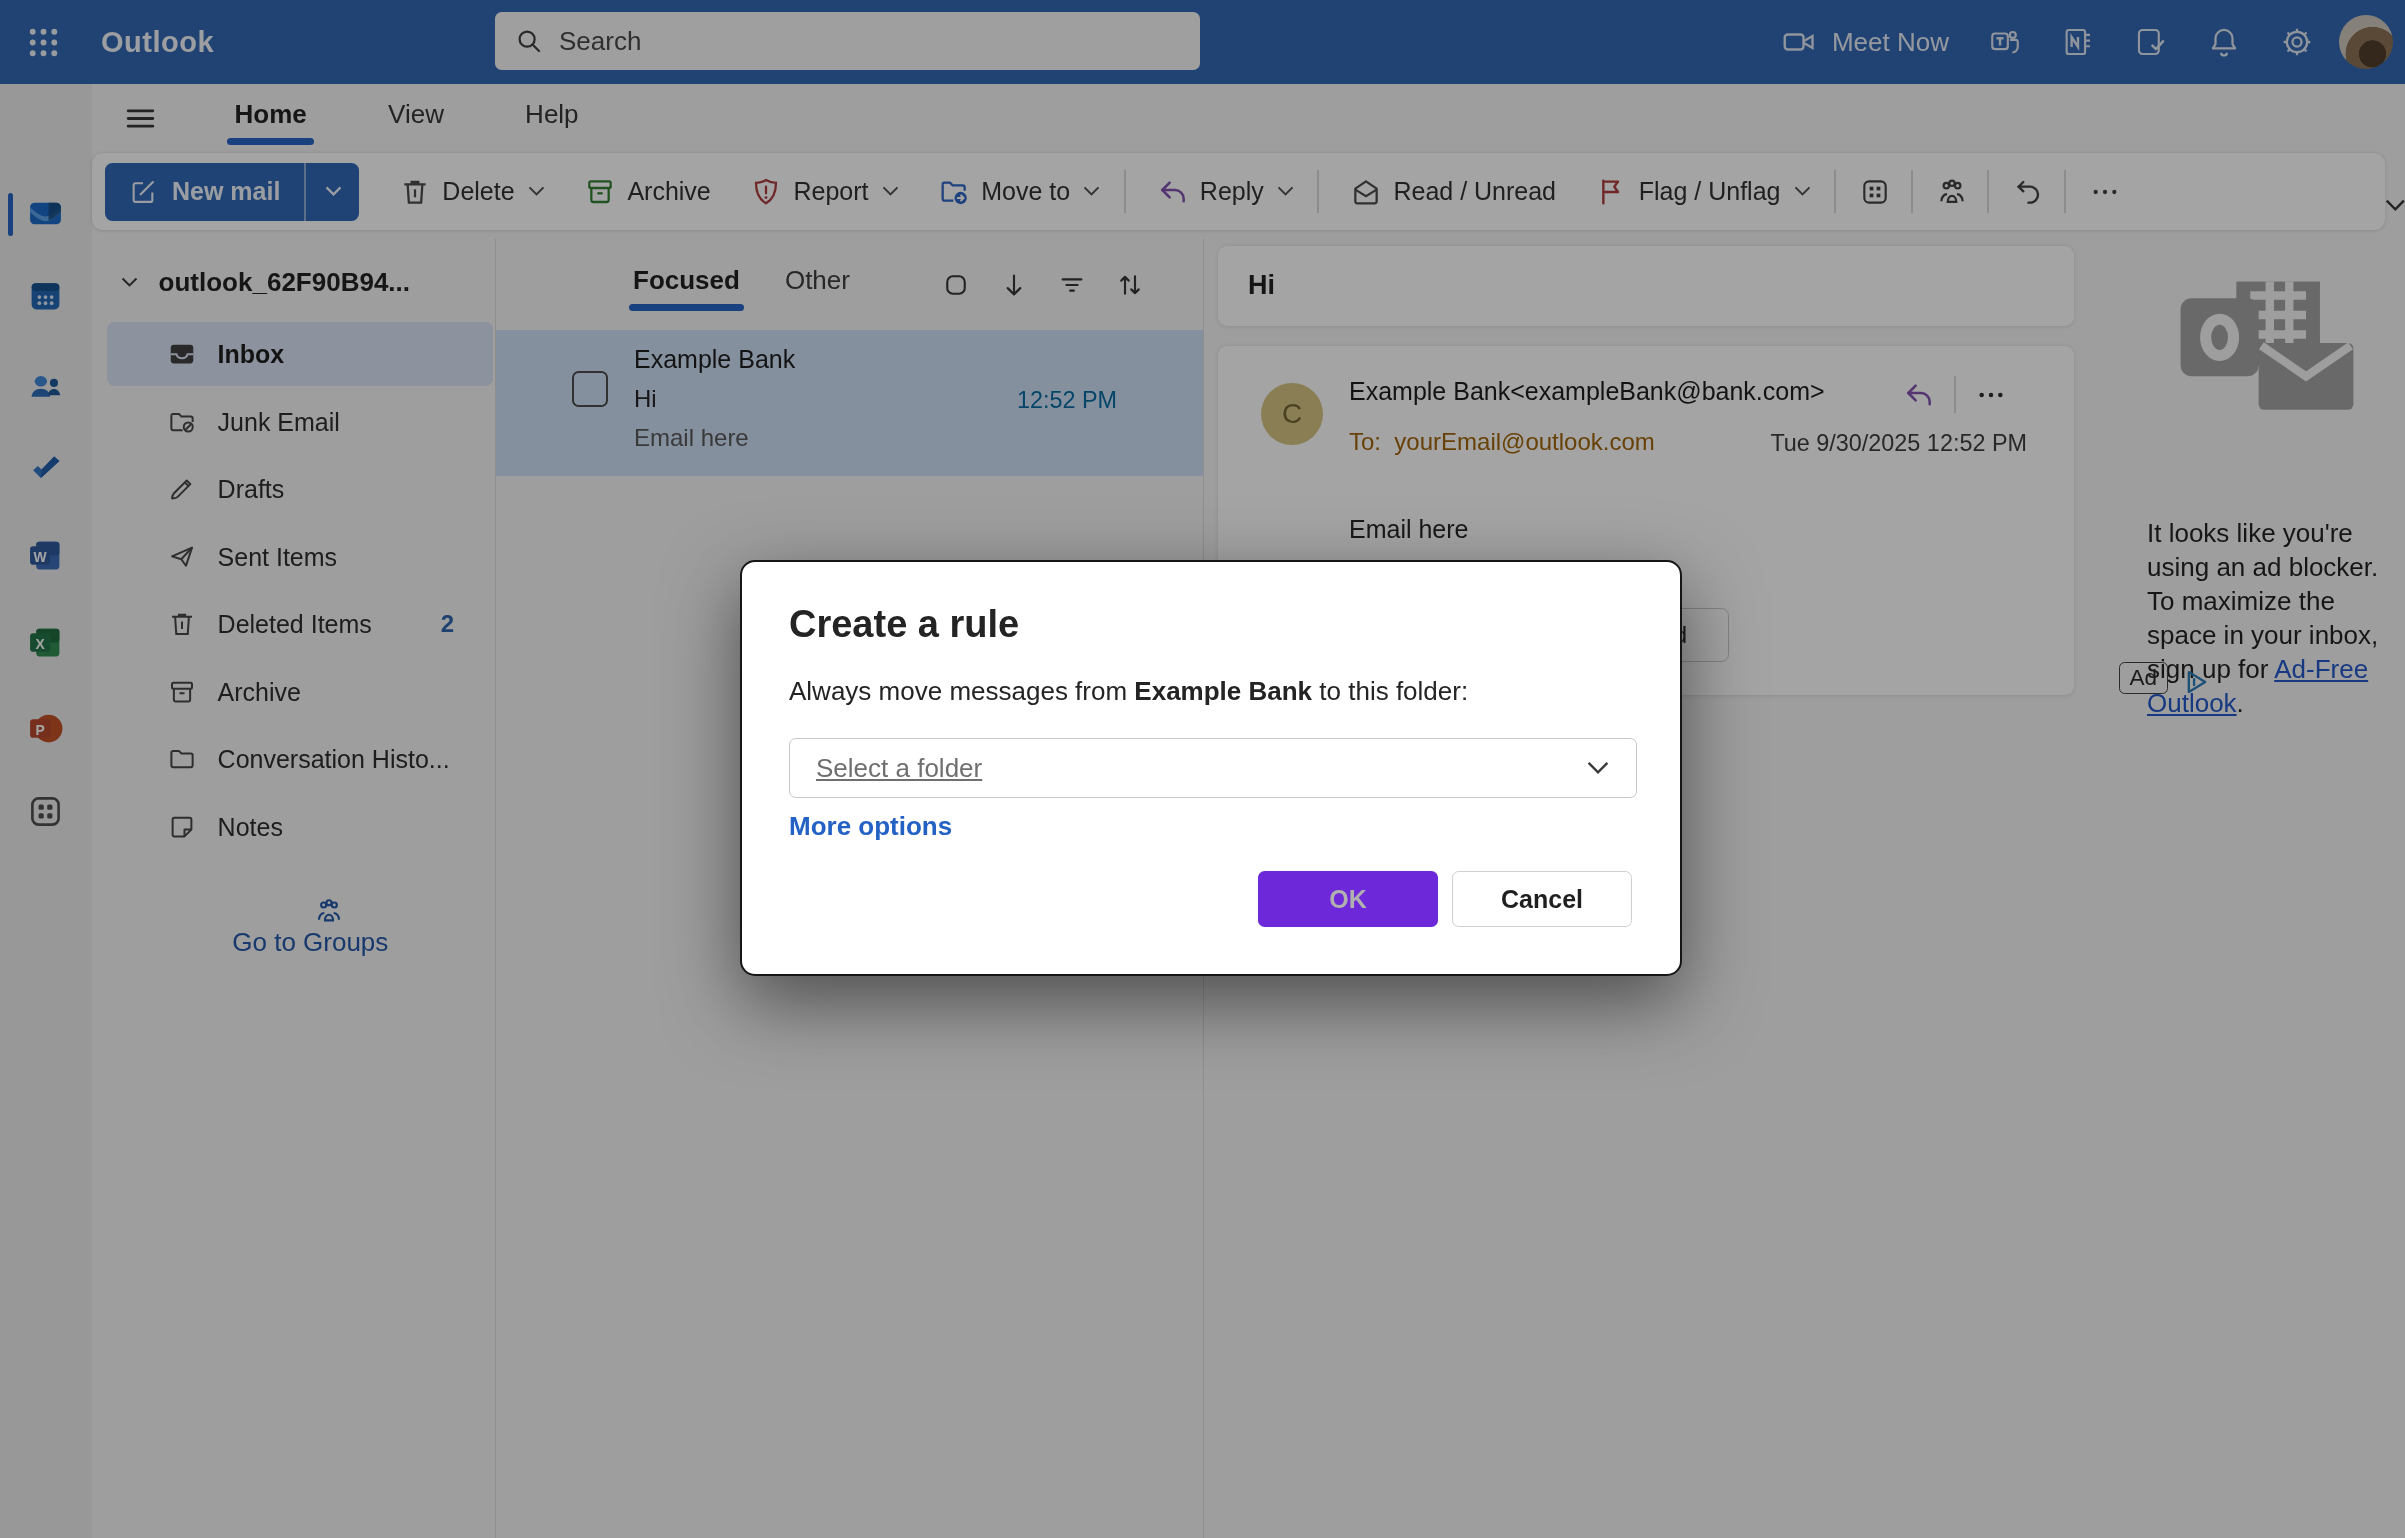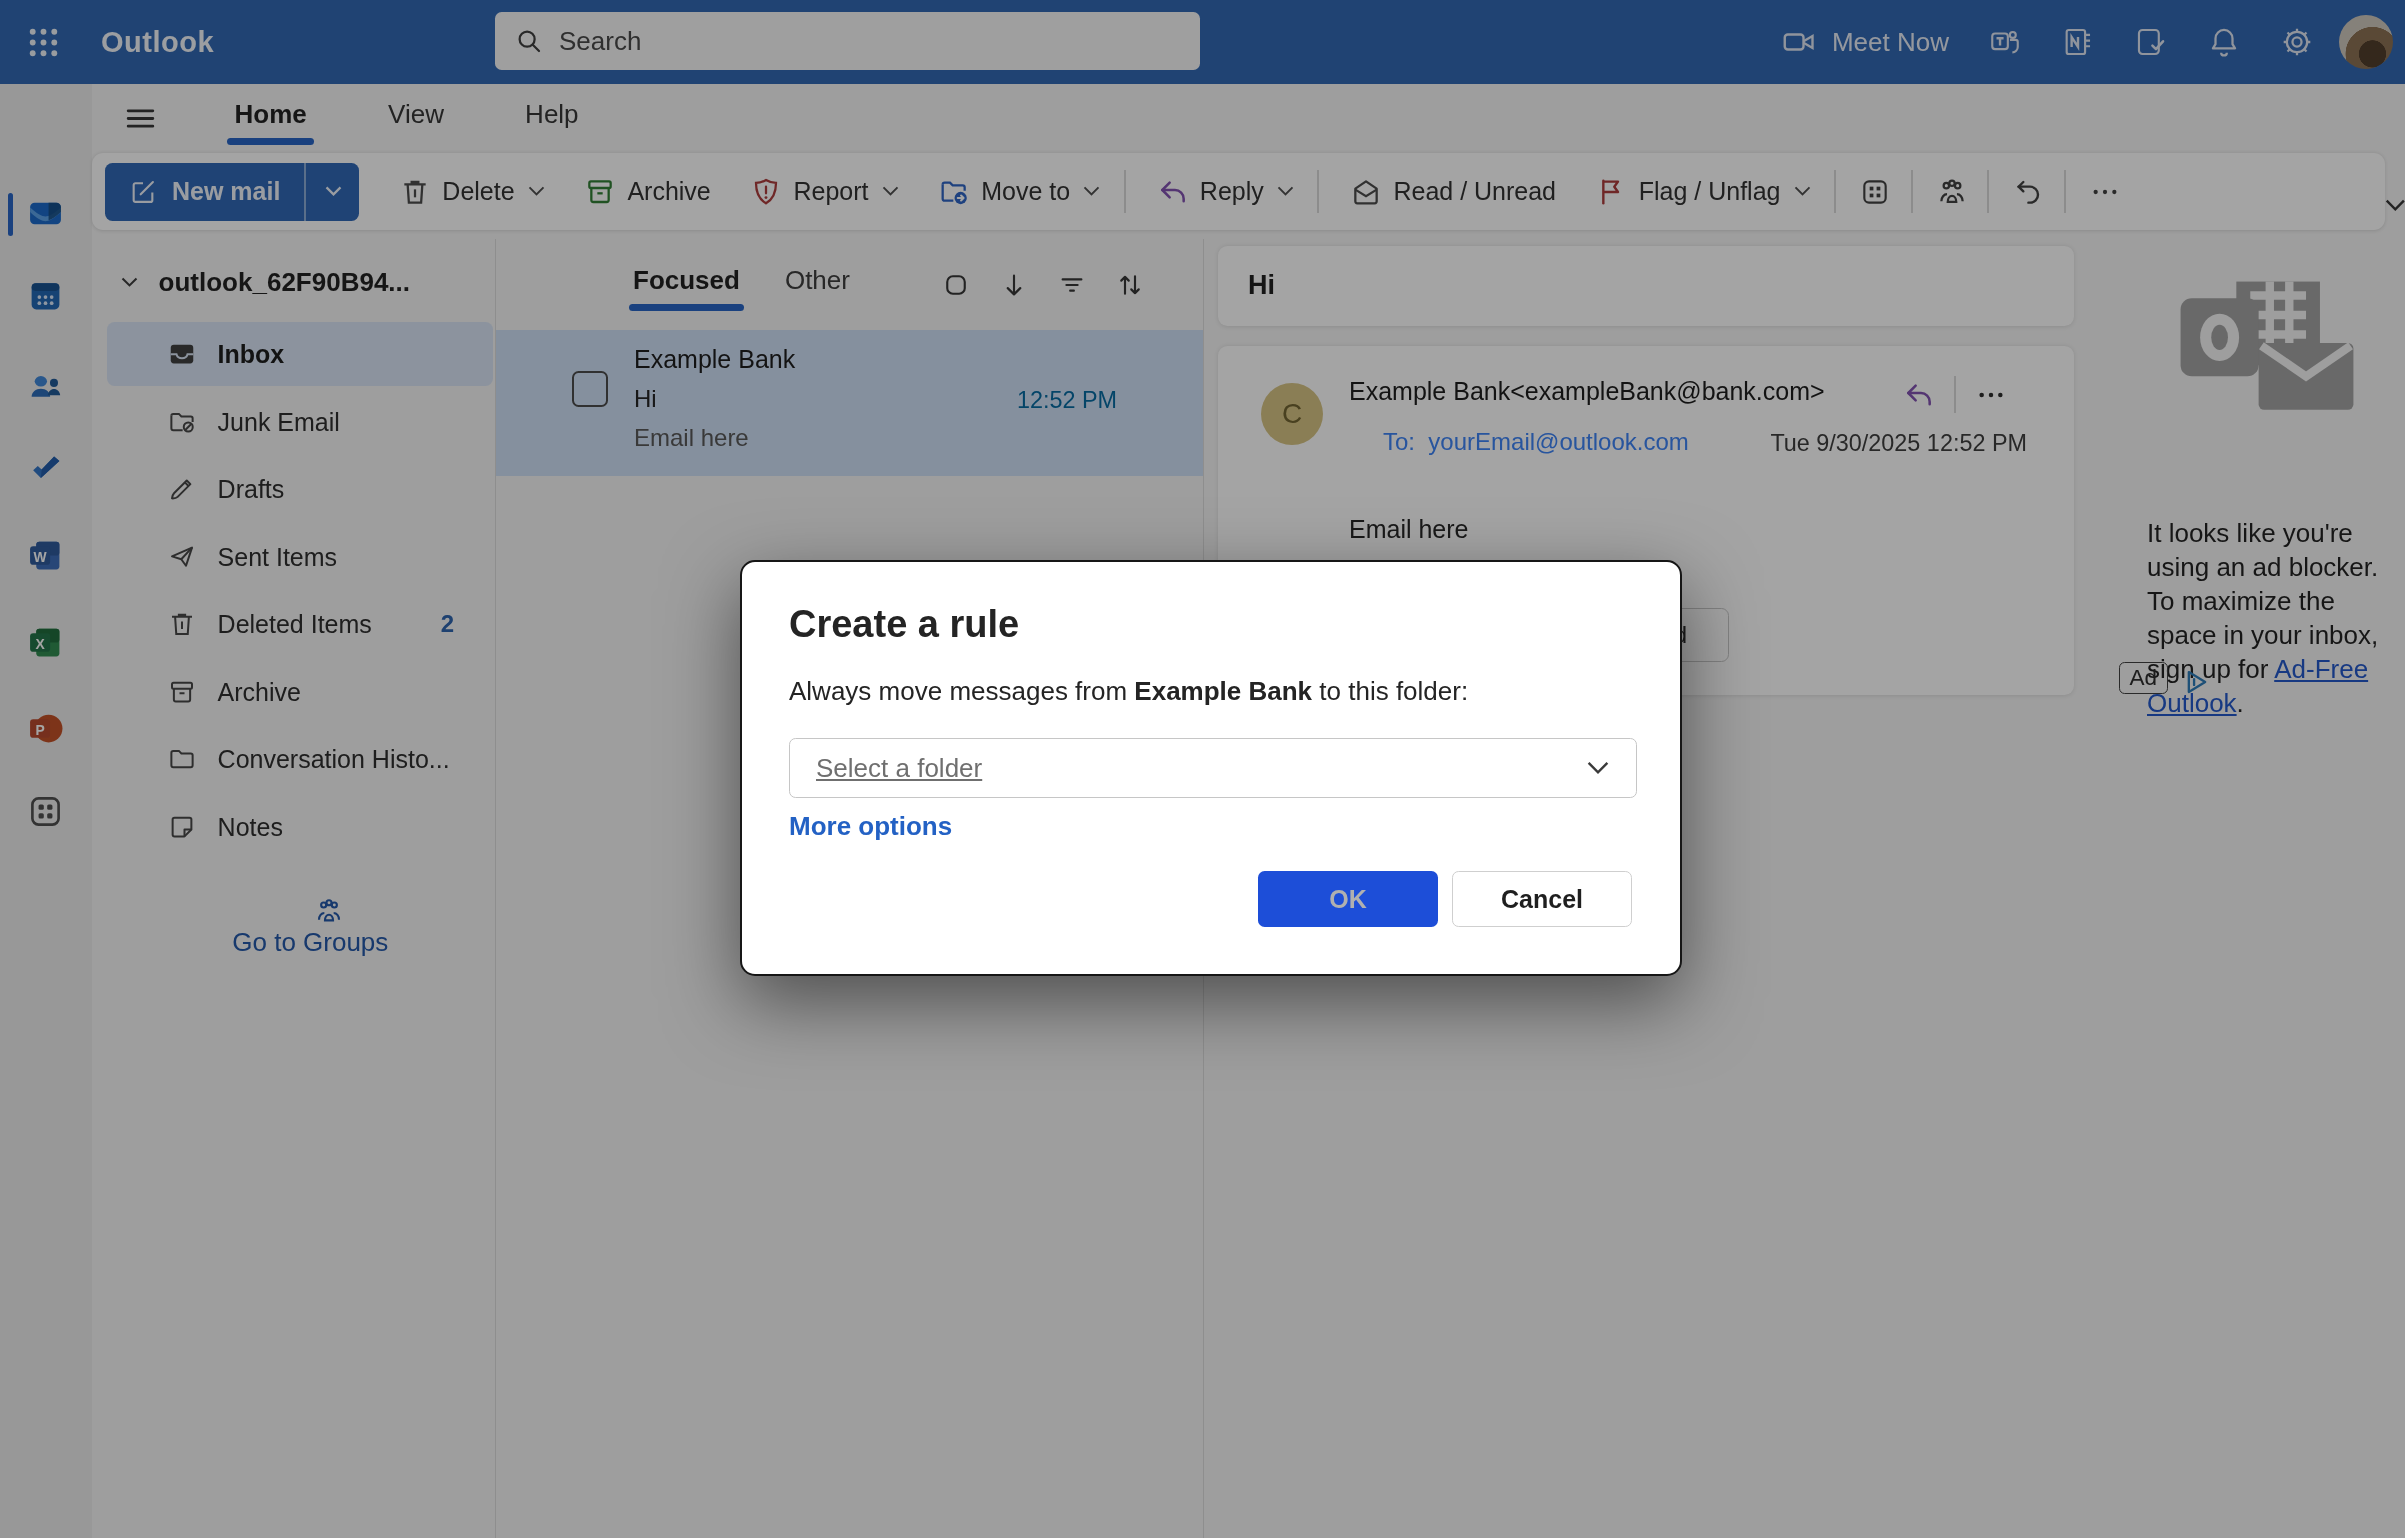--- a/index.html
+++ b/index.html
@@ -77,21 +77,21 @@
   .subjcard{position:absolute;left:14px;top:6.6px;width:856px;height:80px;display:flex;align-items:center;}
   .subjcard .subj{font-size:27px;font-weight:600;color:#1d1d1d;margin-left:30px;}
   .mailcard{position:absolute;left:14px;top:107px;width:856px;height:349px;}
   .avatar2{position:absolute;left:43px;top:37px;width:62px;height:62px;border-radius:50%;background:#d6c382;color:#70622f;
            display:flex;align-items:center;justify-content:center;font-size:28px;}
   .fromline{position:absolute;left:131px;top:31px;font-size:25px;color:#1a1a1a;}
   .msg-acts{position:absolute;right:67px;top:30px;display:flex;align-items:center;gap:19px;}
   .msg-acts .rp{width:32px;height:32px;color:#8050b0;cursor:pointer;}
   .msg-acts .vsep{width:1.9px;height:37px;background:#dadada;}
   .msg-acts .more{width:32px;height:32px;color:#2a2a2a;cursor:pointer;}
-  .toline{position:absolute;left:131px;top:82px;font-size:24px;color:#3b82f6;margin-left:34px;}
+  .toline{position:absolute;left:131px;top:82px;font-size:24px;color:#a16207;}
   .dateline{position:absolute;right:47px;top:84px;font-size:23.4px;color:#3c3c3c;}
   .bodyline{position:absolute;left:131px;top:169px;font-size:25px;color:#242424;}
   .fwdbtn{position:absolute;left:339px;top:262px;width:172px;height:54px;border:1.9px solid #c9c9c9;border-radius:7.5px;
           display:flex;align-items:center;justify-content:center;font-size:24px;color:#2a2a2a;background:#fff;cursor:pointer;box-sizing:border-box;}
 
   .adpane{position:absolute;left:2016px;top:0;width:298px;height:100%;}
   .adlogo{position:absolute;left:67px;top:37px;width:184px;height:141px;color:#a2a2a2;}
   .adtext{position:absolute;left:39px;top:251px;width:249px;font-size:26px;line-height:34px;color:#1f1f1f;}
   .adtext a{color:#2156c9;text-decoration:underline;cursor:pointer;}
   .adbadge-row{position:absolute;left:11.2px;top:423px;display:flex;align-items:flex-end;gap:15px;}
@@ -103,21 +103,21 @@
   .modal{position:absolute;left:740px;top:560px;width:942px;height:416px;background:#fff;border:2.8px solid #161616;border-radius:15px;
          box-shadow:0 26px 75px rgba(0,0,0,.5);z-index:50;box-sizing:border-box;}
   .m-title{position:absolute;left:47px;top:41px;font-size:38px;font-weight:700;color:#242424;}
   .m-body{position:absolute;left:47px;top:114px;font-size:26px;color:#242424;}
   .m-body b{font-weight:700;}
   .m-select{position:absolute;left:47px;top:176px;width:848px;height:60px;border:1.9px solid #c6c6c6;border-radius:6.6px;
             display:flex;align-items:center;box-sizing:border-box;cursor:pointer;background:#fff;}
   .m-select .ph{font-size:26px;color:#6f6f6f;margin-left:26px;flex:1;text-decoration:underline;}
   .m-select .chev{width:24px;height:15px;color:#3a3a3a;margin-right:26px;}
   .m-more{position:absolute;left:47px;top:249px;font-size:26px;font-weight:600;color:#2361c4;cursor:pointer;}
-  .m-ok{position:absolute;left:516px;top:309px;width:180px;height:56px;background:#1d4ed8;border:none;border-radius:6.6px;
+  .m-ok{position:absolute;left:516px;top:309px;width:180px;height:56px;background:#6d28d9;border:none;border-radius:6.6px;
         font-size:25px;font-weight:600;color:#b0b0b0;font-family:inherit;}
   .m-cancel{position:absolute;left:710px;top:309px;width:180px;height:56px;background:#fff;border:1.9px solid #cfcfcf;border-radius:6.6px;
         font-size:25px;font-weight:600;color:#1f1f1f;font-family:inherit;cursor:pointer;box-sizing:border-box;}
 </style>
 </head>
 <body>
 
 <div class="screen">
 
   <div class="topbar">

